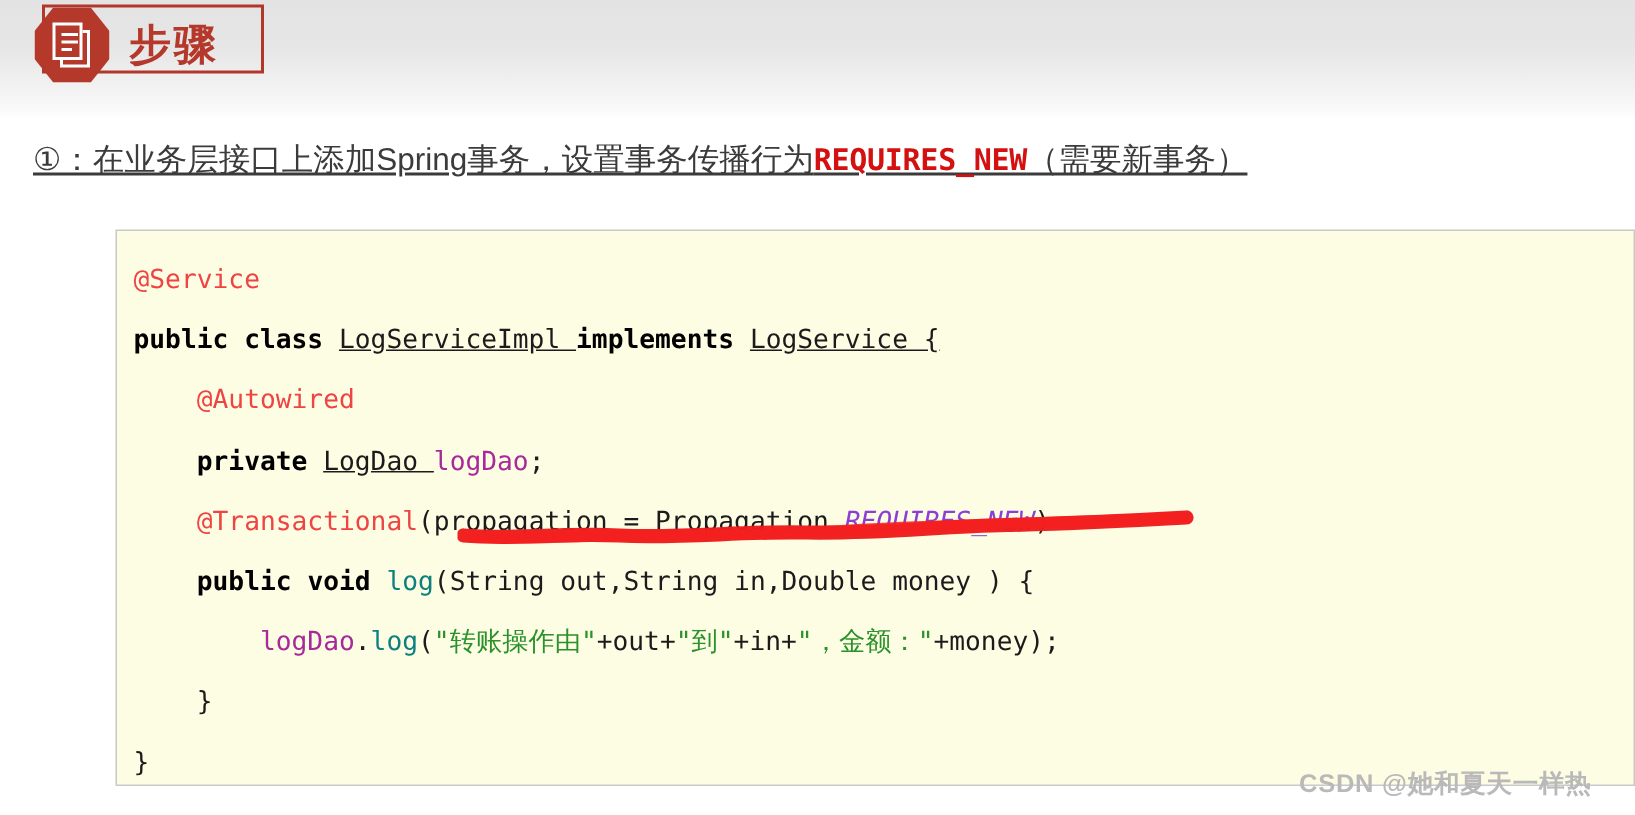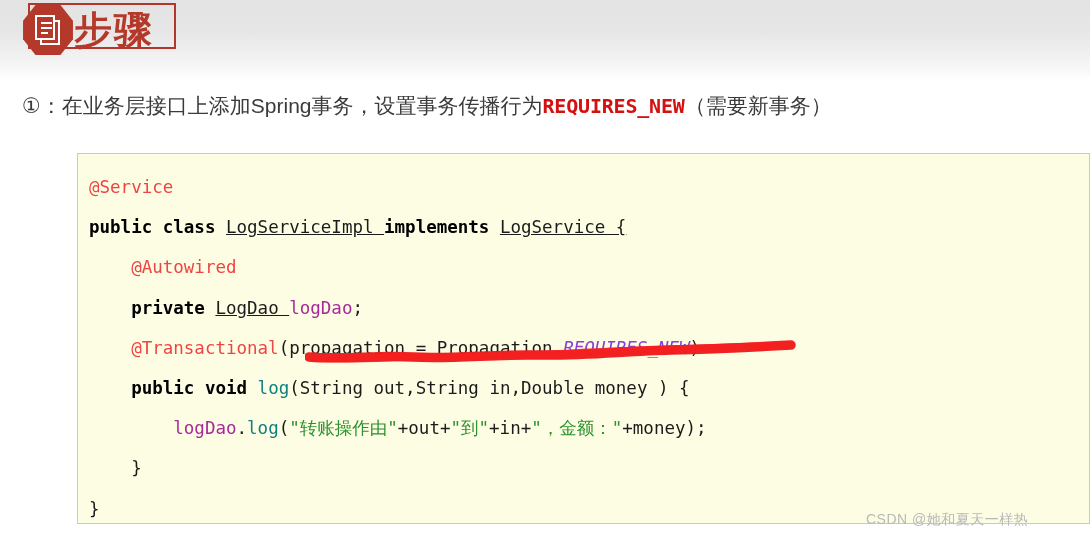--- a/index.html
+++ b/index.html
@@ -82,21 +82,22 @@
   #step-hex .doc-glyph .lnn {
     position: absolute;
     background: #ffffff;
     height: 2px;
     left: 9px;
     width: 12px;
   }
   #step-label {
     position: relative;
     z-index: 4;
-    font-size: 38px;
+    margin-left: 12px;
+    font-size: 28px;
     font-weight: bold;
     color: #b5392b;
     letter-spacing: 2px;
     line-height: 50px;
   }
   #header-title {
     position: absolute;
     left: 205px;
     top: 6px;
     font-size: 34px;
@@ -109,20 +110,21 @@
 
   
   #subtitle-line {
     position: absolute;
     left: 22px;
     top: 91px;
     font-size: 21px;
     color: #3b3b3b;
     white-space: nowrap;
     line-height: 30px;
+    text-decoration: underline;
   }
   #subtitle-line .mono-red {
     font-family: "DejaVu Sans Mono", "Liberation Mono", monospace;
     color: #d41111;
     font-weight: bold;
     font-size: 20px;
     letter-spacing: -0.2px;
   }
 
   
@@ -164,24 +166,25 @@
     width: 500px;
     height: 30px;
     pointer-events: none;
   }
 
   
   #watermark {
     position: absolute;
     left: 866px;
     top: 511px;
-    font-size: 14px;
+    font-size: 17px;
     color: #b9b9b9;
     white-space: nowrap;
     letter-spacing: 0.5px;
+    font-weight: bold;
   }
 </style>
 </head>
 <body>
 
 <div id="header-band">
 
   <div id="step-badge-box"></div>
 
   <div id="step-badge">

